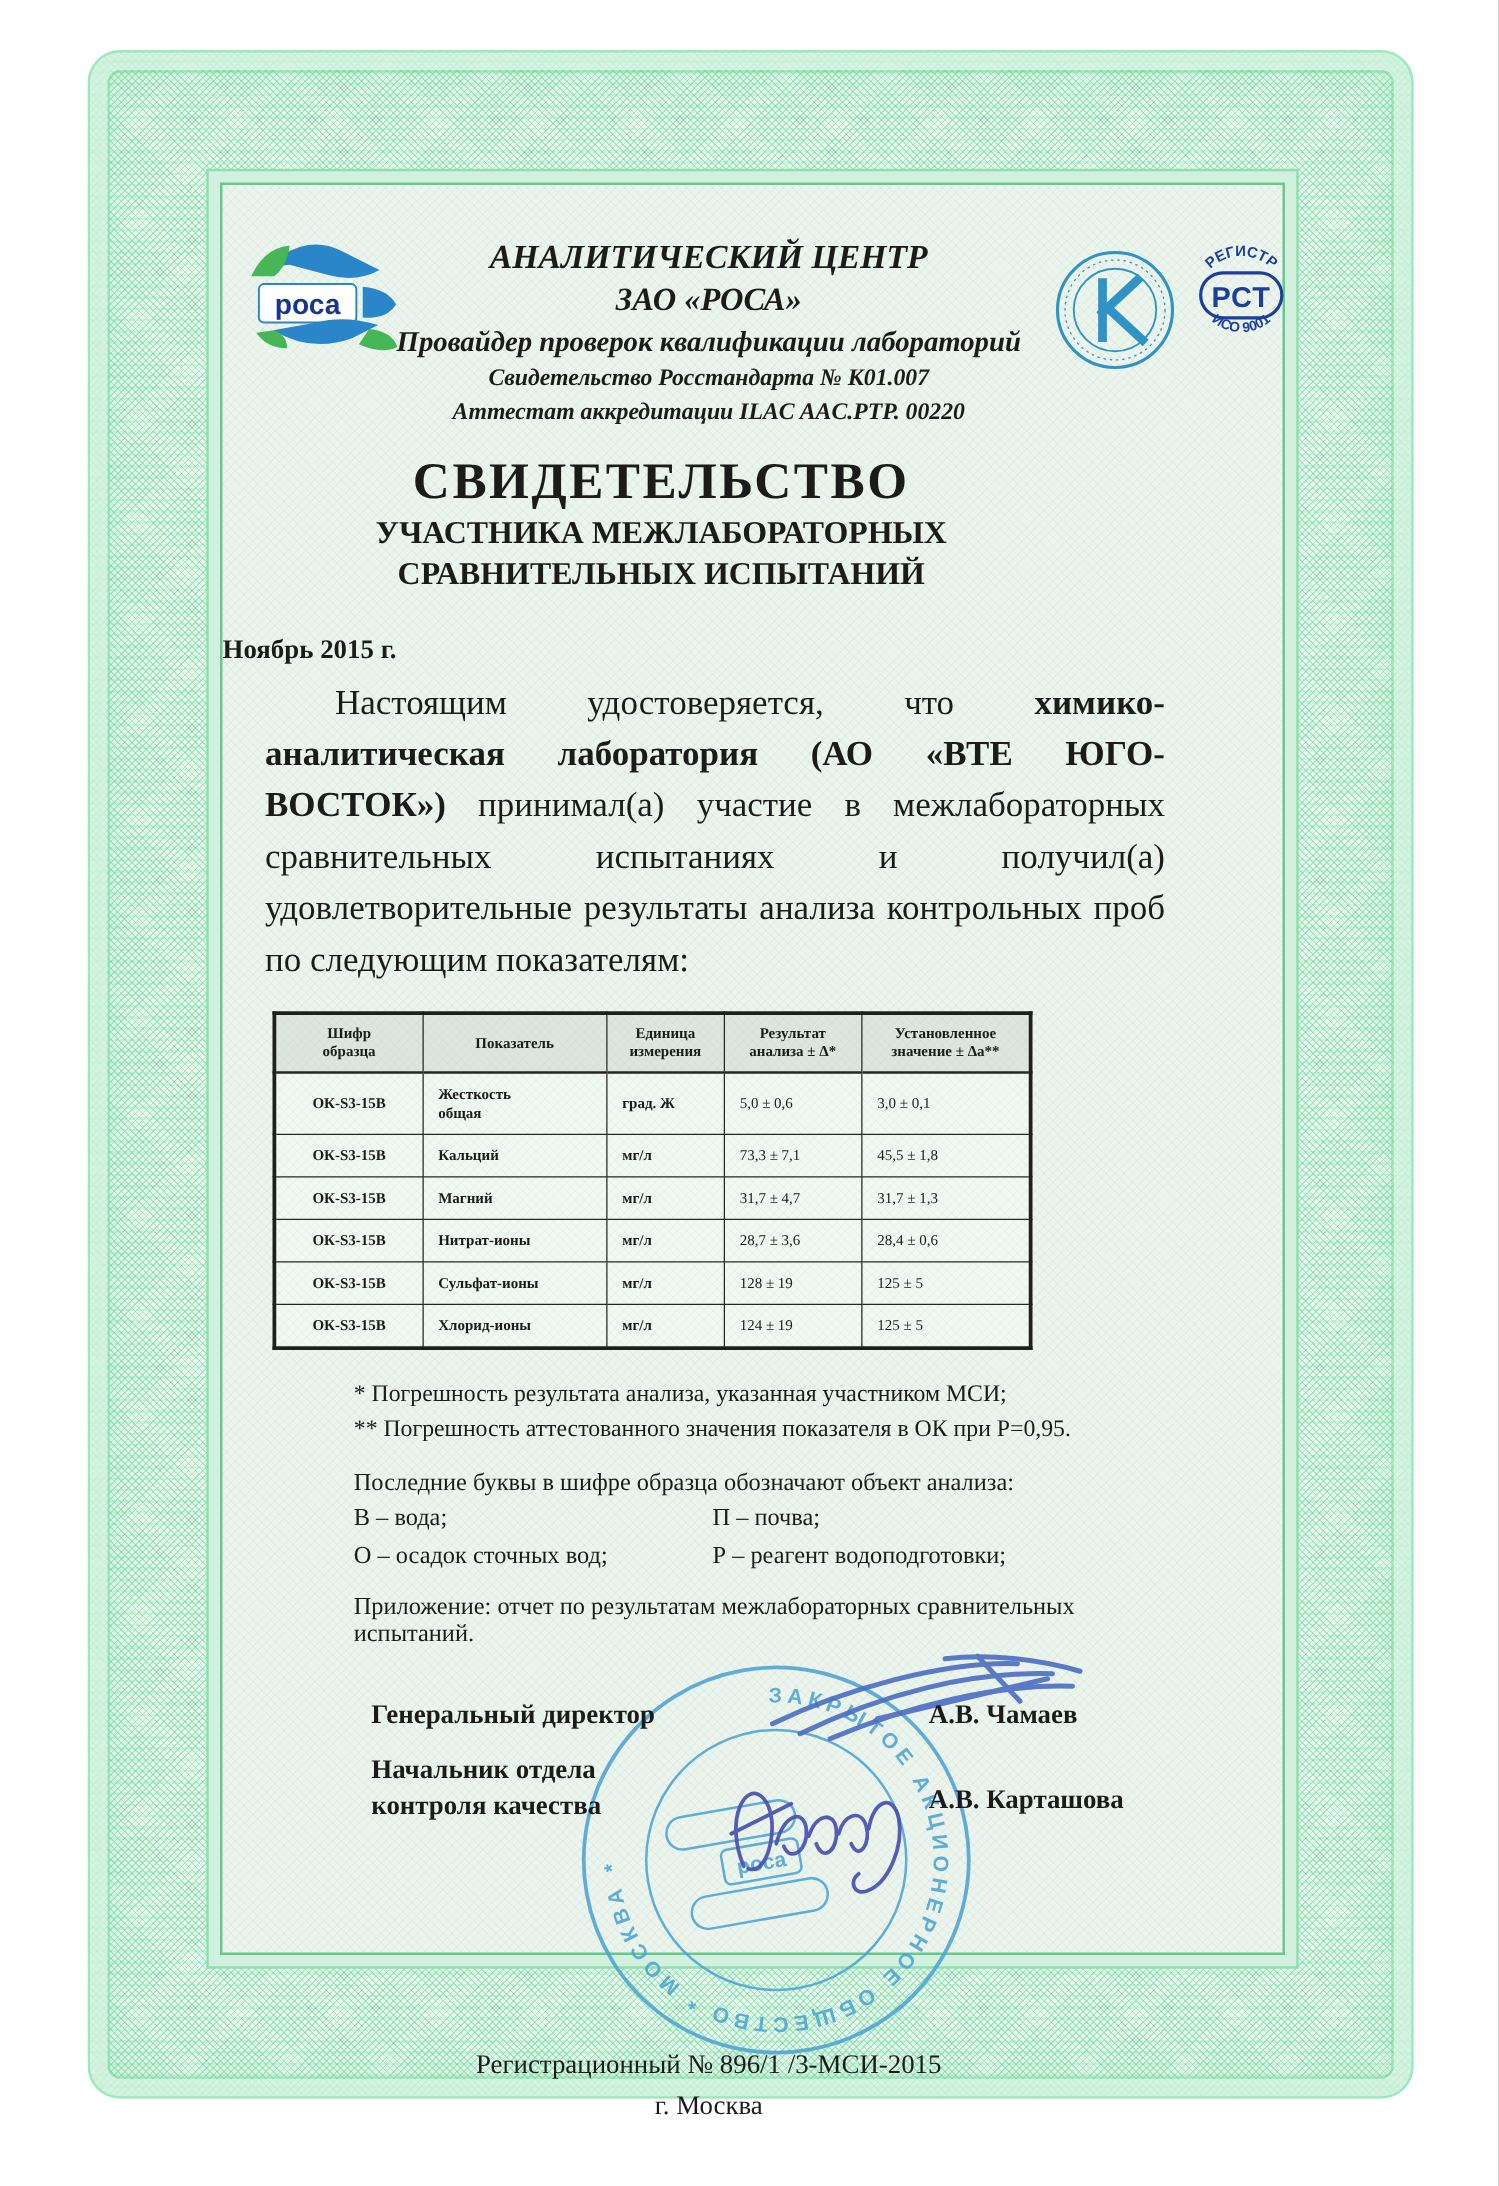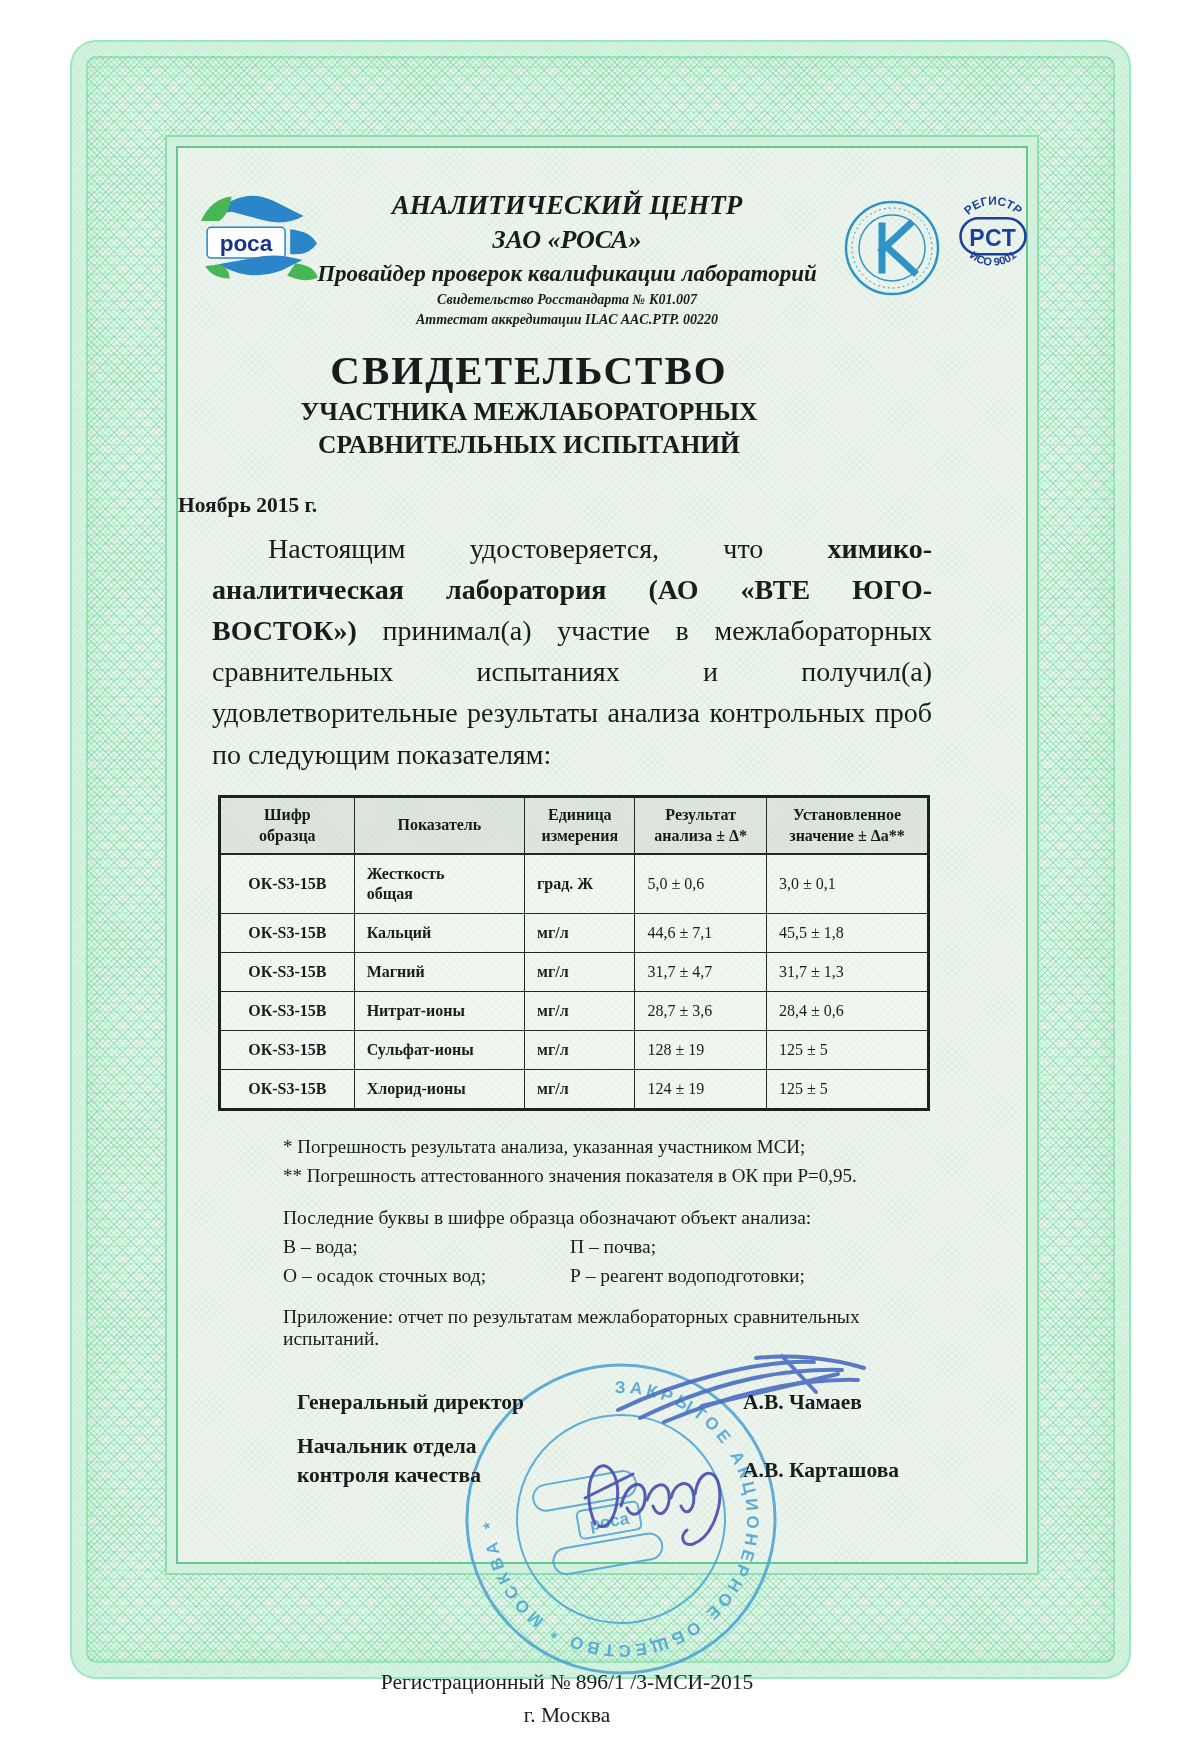--- a/index.html
+++ b/index.html
@@ -38,41 +38,41 @@
   .main-inner { position:relative; width:778px; height:100%; }
 
   
   .cert-header { display:flex; align-items:flex-start; margin:30px 0 0 14px; }
   .logo-rosa { flex:0 0 auto; }
   .org-block { flex:1 1 auto; text-align:center; margin-top:10px; transform:translateX(-20px);
                font-weight:bold; font-style:italic; }
   .org-l1 { font-size:27px; line-height:1.3; }
   .org-l2 { font-size:26px; line-height:1.3; }
   .org-l3 { font-size:23px; line-height:1.45; }
-  .org-l4, .org-l5 { font-size:14px; line-height:1.4; }
+  .org-l4, .org-l5 { font-size:19px; line-height:1.4; }
   .marks { flex:0 0 auto; display:flex; gap:4px; margin-right:-84px; }
   .mark-quality { margin-top:20px; }
   .mark-register { margin-top:2px; }
 
   
   .title-block { text-align:center; margin-top:18px; transform:translateX(-38px); }
   .title-main { font-size:41px; font-weight:bold; letter-spacing:2px; line-height:1.15; }
   .title-sub  { font-size:25.5px; font-weight:bold; line-height:1.3; }
 
   .date-line { text-align:left; padding-right:28px; margin-top:32px;
                font-size:21.5px; font-weight:bold; }
 
   
   .intro { margin:10px 0 0 34px; width:720px; font-size:28px; line-height:1.47;
            text-align:justify; text-indent:56px; }
   .intro b { font-weight:bold; }
 
   
-  table.results { margin:20px 0 0 40px; width:712px; border-collapse:collapse;
-                  font-size:16px; background:rgba(255,255,255,.25); }
+  table.results { margin:20px 0 0 40px; width:608px; border-collapse:collapse;
+                  font-size:12px; background:rgba(255,255,255,.25); }
   table.results th, table.results td {
     border:1.5px solid #262626; white-space:pre-line; vertical-align:middle;
   }
   table.results { border:3px solid #1f1f1f; }
   table.results th {
     font-weight:bold; text-align:center; padding:7px 4px; line-height:1.3;
     background:rgba(175,190,178,.30); border-bottom-width:2.5px;
   }
   table.results td { padding:9px 12px; line-height:1.25; }
   td.col0 { text-align:center; font-weight:bold; }
@@ -193,21 +193,21 @@
               <td class="col1">Жесткость
 общая</td>
               <td class="col2">град. Ж</td>
               <td class="col3">5,0 ± 0,6</td>
               <td class="col4">3,0 ± 0,1</td>
             </tr>
             <tr>
               <td class="col0">ОК-S3-15В</td>
               <td class="col1">Кальций</td>
               <td class="col2">мг/л</td>
-              <td class="col3">44,6 ± 7,1</td>
+              <td class="col3">73,3 ± 7,1</td>
               <td class="col4">45,5 ± 1,8</td>
             </tr>
             <tr>
               <td class="col0">ОК-S3-15В</td>
               <td class="col1">Магний</td>
               <td class="col2">мг/л</td>
               <td class="col3">31,7 ± 4,7</td>
               <td class="col4">31,7 ± 1,3</td>
             </tr>
             <tr>

